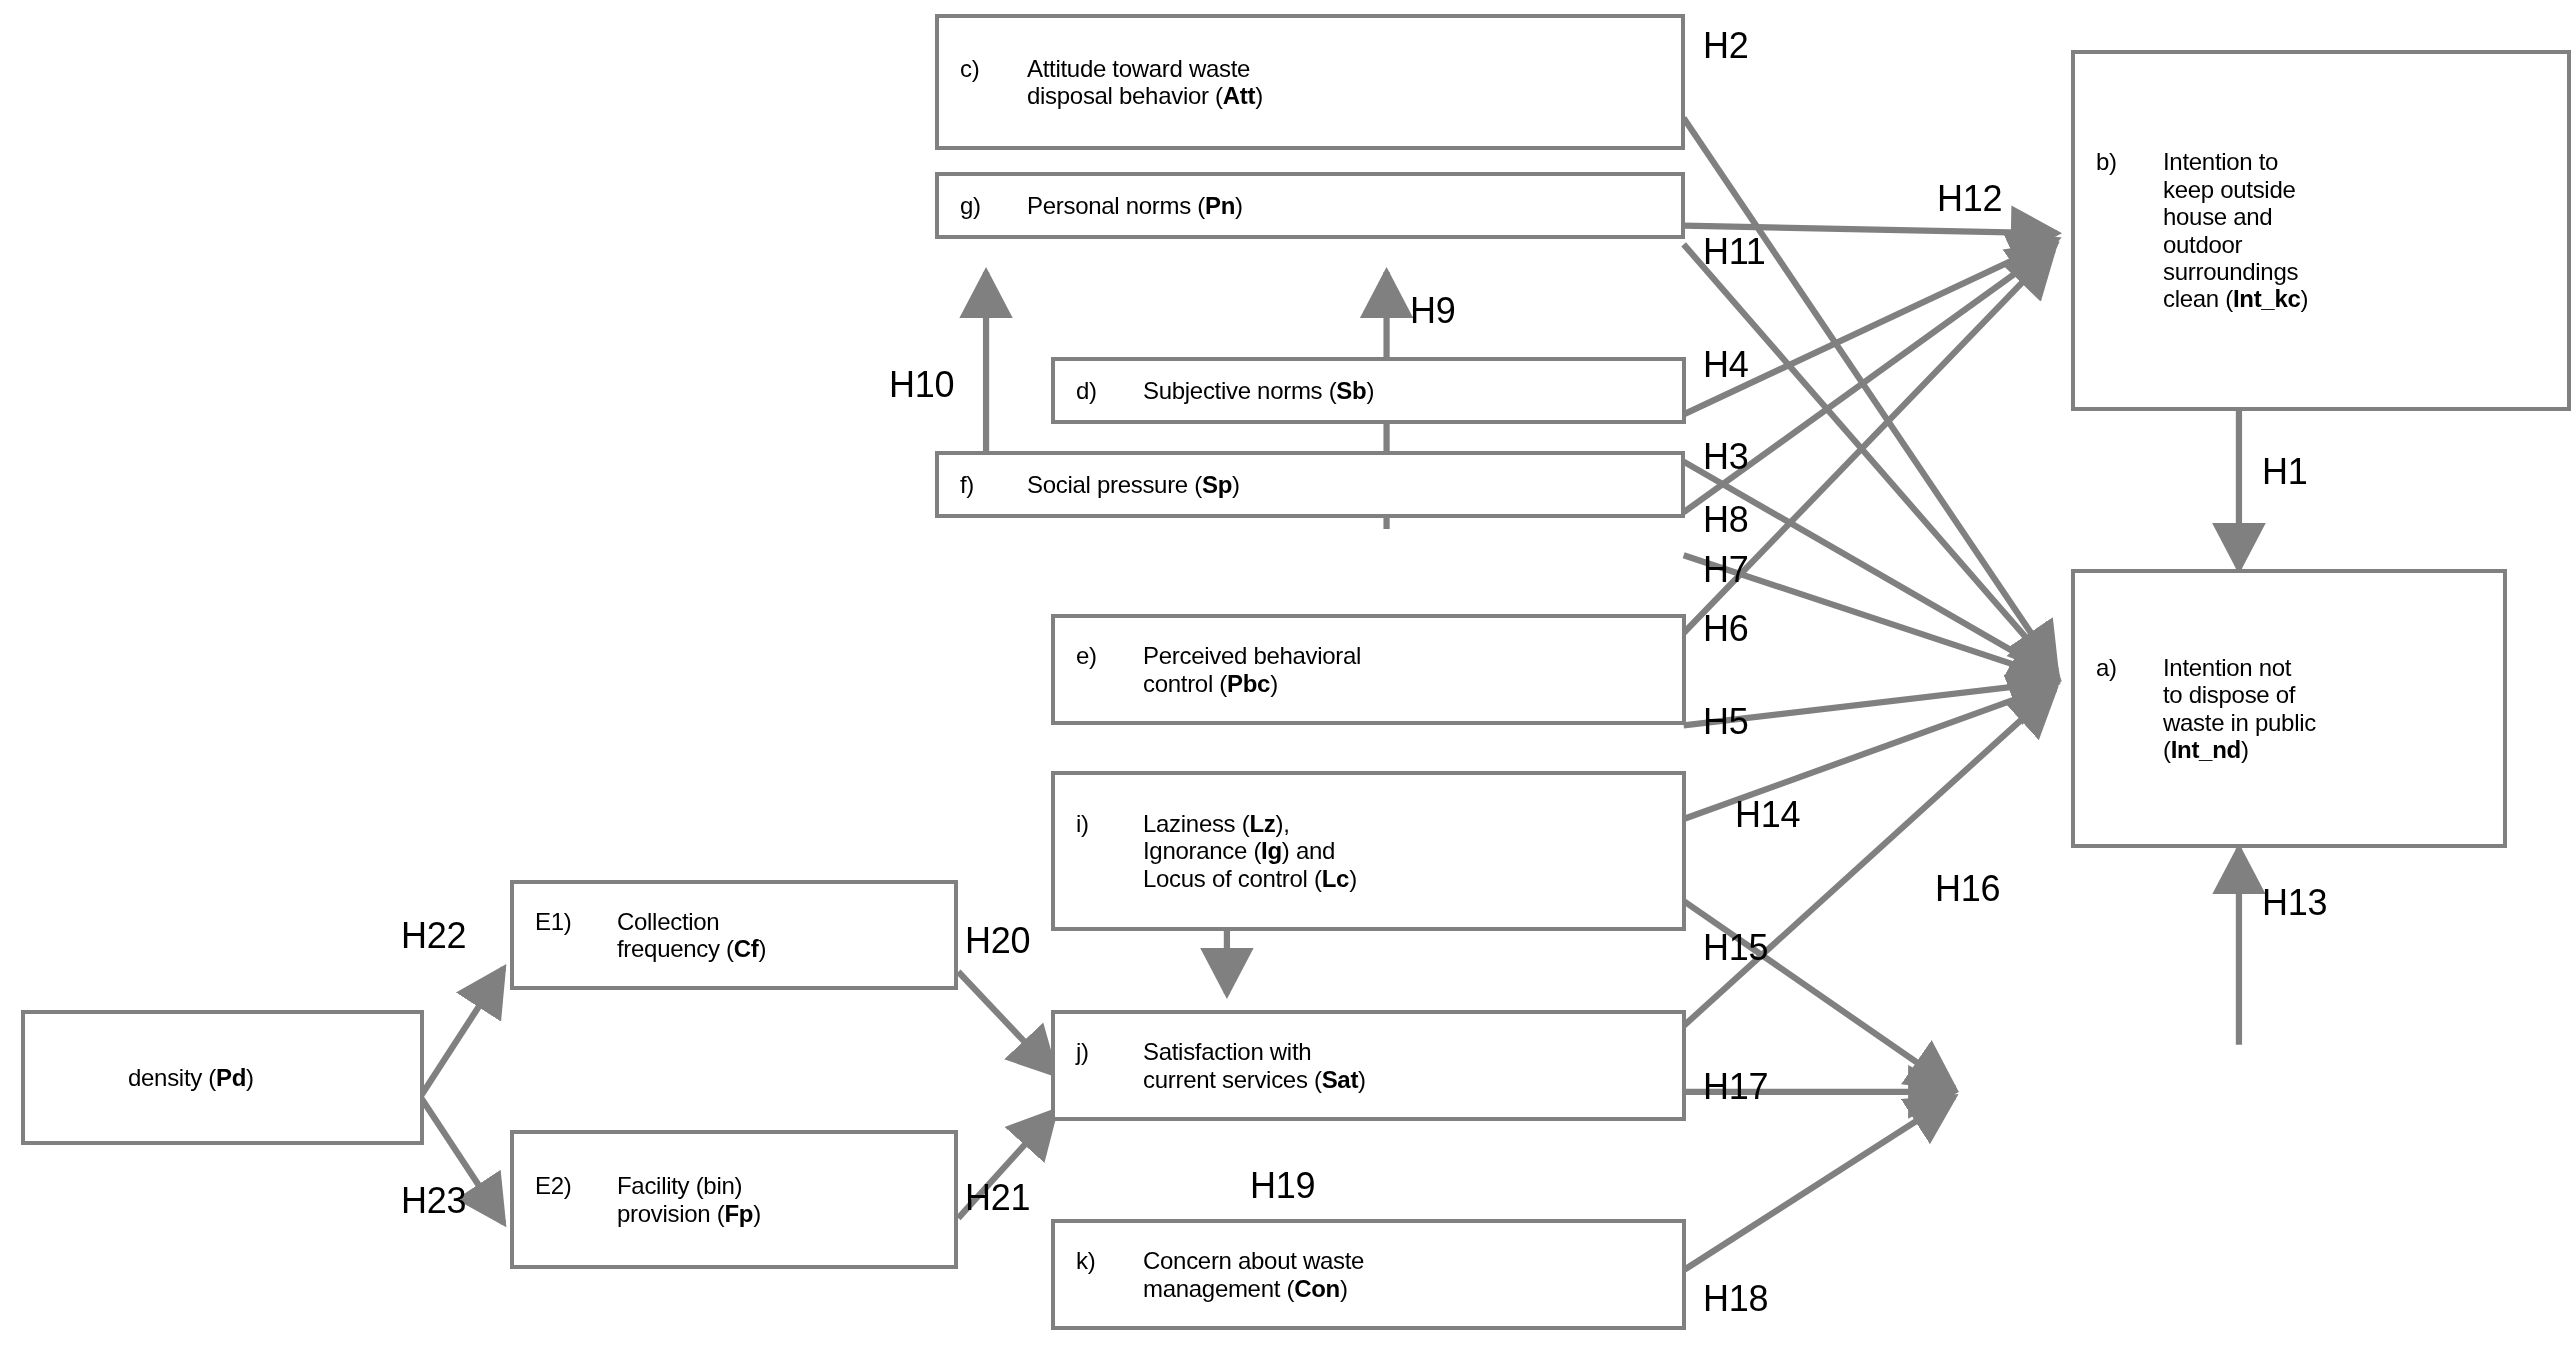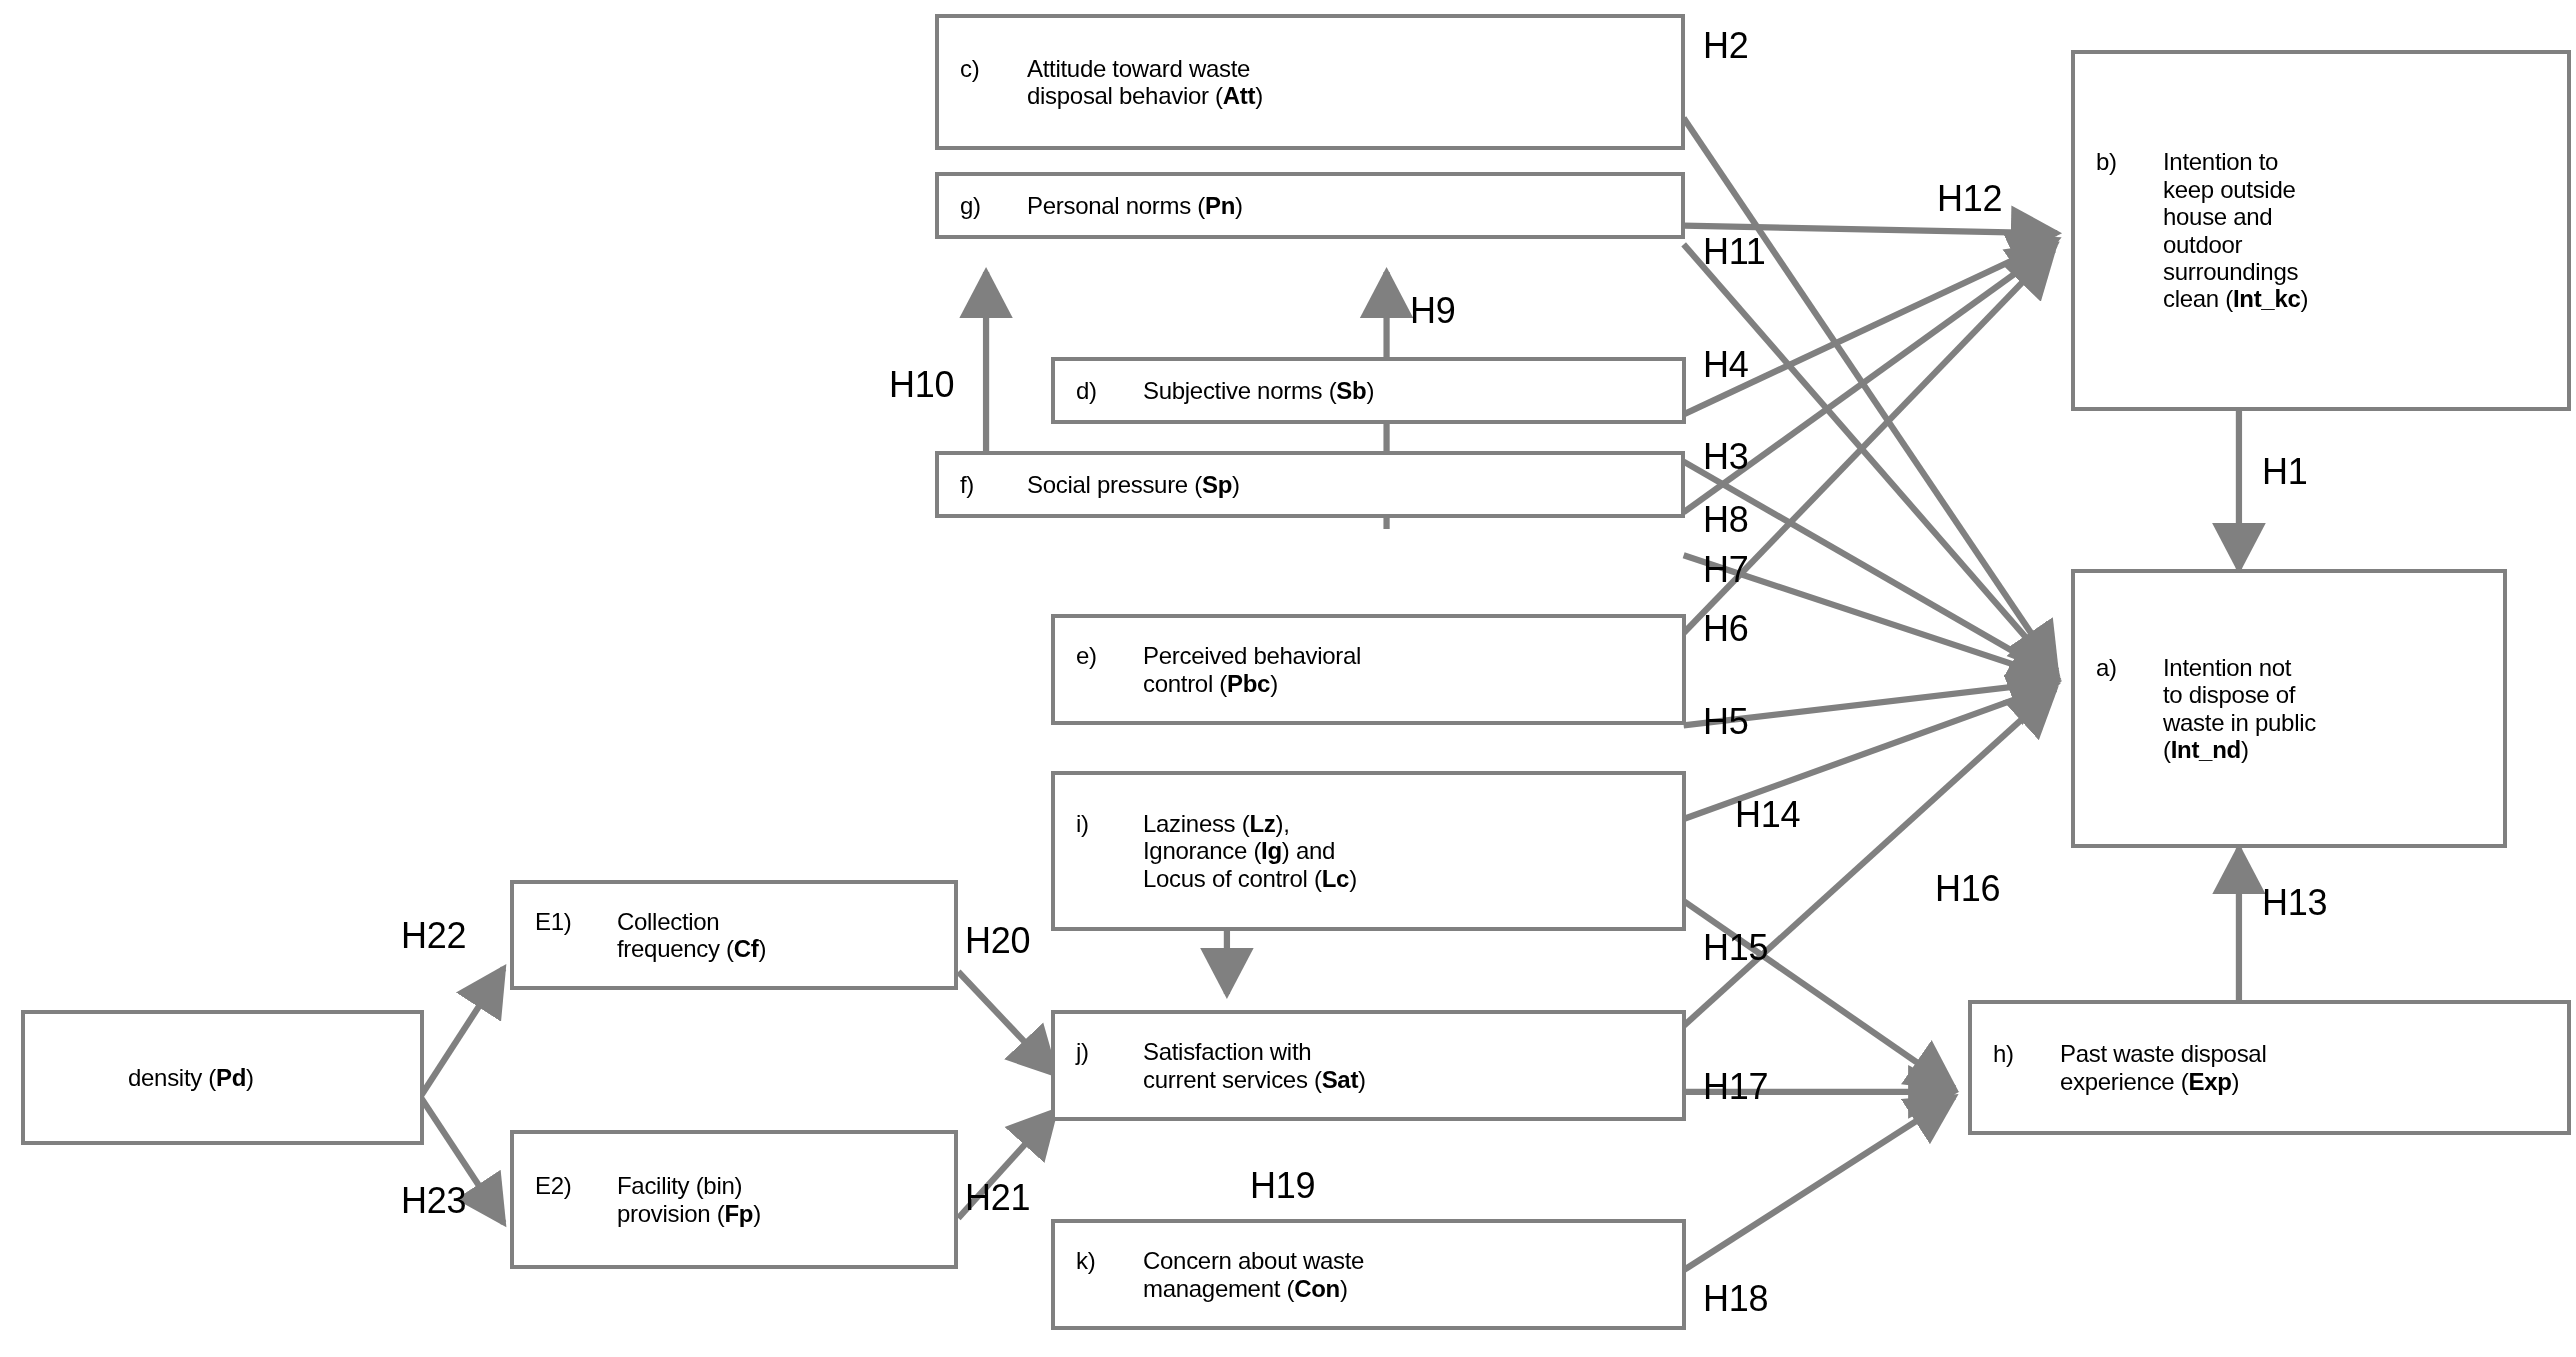--- a/index.html
+++ b/index.html
@@ -117,23 +117,20 @@
   </div>
 
   <div class="node ctr" style="left:2071px;top:50px;width:500px;height:361px;">
     <span class="txt"><span style="display: block; white-space: nowrap;"><span style="display: inline-block; width: 67px;">b)</span><span>Intention to</span></span><span style="display: block; white-space: nowrap;"><span style="display: inline-block; width: 67px;"></span><span>keep outside</span></span><span style="display: block; white-space: nowrap;"><span style="display: inline-block; width: 67px;"></span><span>house and</span></span><span style="display: block; white-space: nowrap;"><span style="display: inline-block; width: 67px;"></span><span>outdoor</span></span><span style="display: block; white-space: nowrap;"><span style="display: inline-block; width: 67px;"></span><span>surroundings</span></span><span style="display: block; white-space: nowrap;"><span style="display: inline-block; width: 67px;"></span><span>clean (<b>Int_kc</b>)</span></span></span>
   </div>
 
   <div class="node ctr" style="left:2071px;top:569px;width:436px;height:279px;">
     <span class="txt"><span style="display: block; white-space: nowrap;"><span style="display: inline-block; width: 67px;">a)</span><span>Intention not</span></span><span style="display: block; white-space: nowrap;"><span style="display: inline-block; width: 67px;"></span><span>to dispose of</span></span><span style="display: block; white-space: nowrap;"><span style="display: inline-block; width: 67px;"></span><span>waste in public</span></span><span style="display: block; white-space: nowrap;"><span style="display: inline-block; width: 67px;"></span><span>(<b>Int_nd</b>)</span></span></span>
   </div>
 
-  <div class="node ctr" style="left:1968px;top:1000px;width:603px;height:135px;">
-    <span class="txt"><span style="display: block; white-space: nowrap;"><span style="display: inline-block; width: 67px;">h)</span><span>Past waste disposal</span></span><span style="display: block; white-space: nowrap;"><span style="display: inline-block; width: 67px;"></span><span>experience (<b>Exp</b>)</span></span></span>
-  </div>
 
   <div class="node ctr" style="left:510px;top:880px;width:448px;height:110px;justify-content:flex-end;">
     <span class="txt"><span style="display: block; white-space: nowrap;"><span style="display: inline-block; width: 82px;">E1)</span><span>Collection</span></span><span style="display: block; white-space: nowrap;"><span style="display: inline-block; width: 82px;"></span><span>frequency (<b>Cf</b>)</span></span></span>
   </div>
 
   <div class="node ctr" style="left:510px;top:1130px;width:448px;height:139px;">
     <span class="txt"><span style="display: block; white-space: nowrap;"><span style="display: inline-block; width: 82px;">E2)</span><span>Facility (bin)</span></span><span style="display: block; white-space: nowrap;"><span style="display: inline-block; width: 82px;"></span><span>provision (<b>Fp</b>)</span></span></span>
   </div>
 
   <div class="node ctr" style="left:21px;top:1010px;width:403px;height:135px;">

